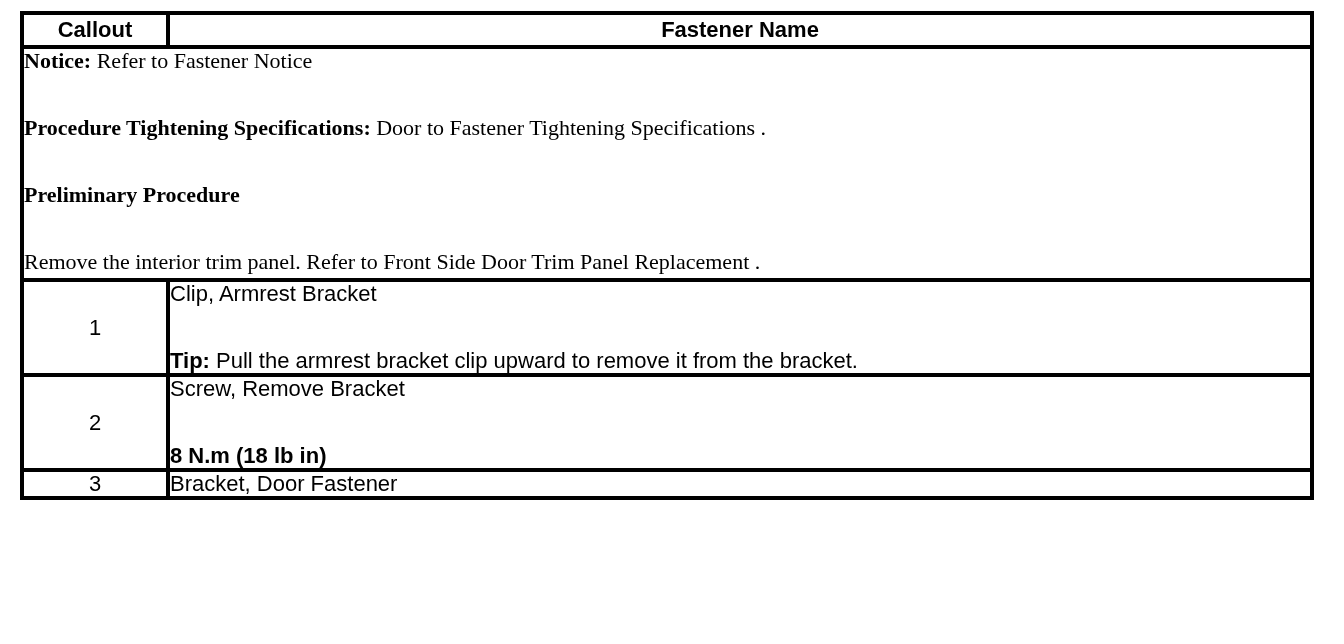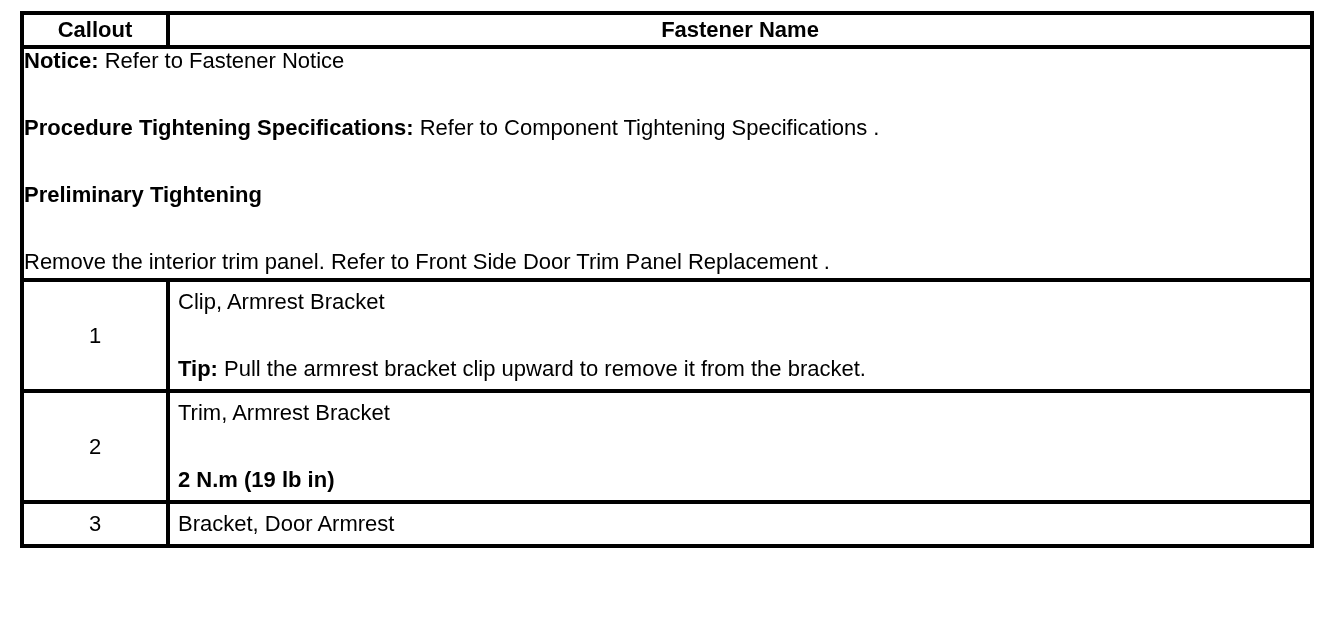--- a/index.html
+++ b/index.html
@@ -41,34 +41,35 @@
     text-align: center;
     height: 30px;
     padding: 2px 4px;
   }
   td.notice-cell {
     padding: 56px 10px 6px 10px;
     vertical-align: top;
   }
   td.notice-cell p {
     margin: 0 0 43px 0;
+    font-family: Liberation Serif, serif;
   }
   td.notice-cell p:last-child {
     margin-bottom: 4px;
   }
   td.callout-cell {
     text-align: center;
     vertical-align: middle;
   }
   td.component-cell {
     vertical-align: top;
     padding: 5px 10px 5px 8px;
   }
   td.component-cell p {
-    margin: 8px;
+    margin: 0;
   }
   td.component-cell p.gap-after {
     margin-bottom: 43px;
   }
   .pad-bottom-lg { padding-bottom: 44px; }
   .pad-bottom-sm { padding-bottom: 7px; }
   .row3-cell { padding-top: 3px; padding-bottom: 3px; }
   b, strong { font-weight: bold; }
 </style>
 </head>
@@ -83,40 +84,40 @@
     <thead>
       <tr>
         <th class="hdr">Callout</th>
         <th class="hdr">Fastener Name</th>
       </tr>
     </thead>
     <tbody>
       <tr>
         <td class="notice-cell" colspan="2">
           <p><strong>Notice:</strong><span> Refer to Fastener Notice</span></p>
-          <p><strong>Procedure Tightening Specifications:</strong><span> Refer to Component Tightening Specifications .</span></p>
-          <p><strong>Preliminary Tightening</strong></p>
+          <p><strong>Procedure Tightening Specifications:</strong><span> Door to Fastener Tightening Specifications .</span></p>
+          <p><strong>Preliminary Procedure</strong></p>
           <p>Remove the interior trim panel. Refer to Front Side Door Trim Panel Replacement .</p>
         </td>
       </tr>
       <tr>
         <td class="callout-cell">1</td>
         <td class="component-cell pad-bottom-lg">
           <p class="gap-after">Clip, Armrest Bracket</p>
           <p><strong>Tip:</strong><span> Pull the armrest bracket clip upward to remove it from the bracket.</span></p>
         </td>
       </tr>
       <tr>
         <td class="callout-cell">2</td>
         <td class="component-cell pad-bottom-sm">
-          <p class="gap-after">Trim, Armrest Bracket</p>
-          <p><strong>2 N.m (19 lb in)</strong></p>
+          <p class="gap-after">Screw, Remove Bracket</p>
+          <p><strong>8 N.m (18 lb in)</strong></p>
         </td>
       </tr>
       <tr>
         <td class="callout-cell row3-cell">3</td>
         <td class="component-cell row3-cell">
-          <p>Bracket, Door Armrest</p>
+          <p>Bracket, Door Fastener</p>
         </td>
       </tr>
     </tbody>
   </table>
 </div>
 
 </body></html>

